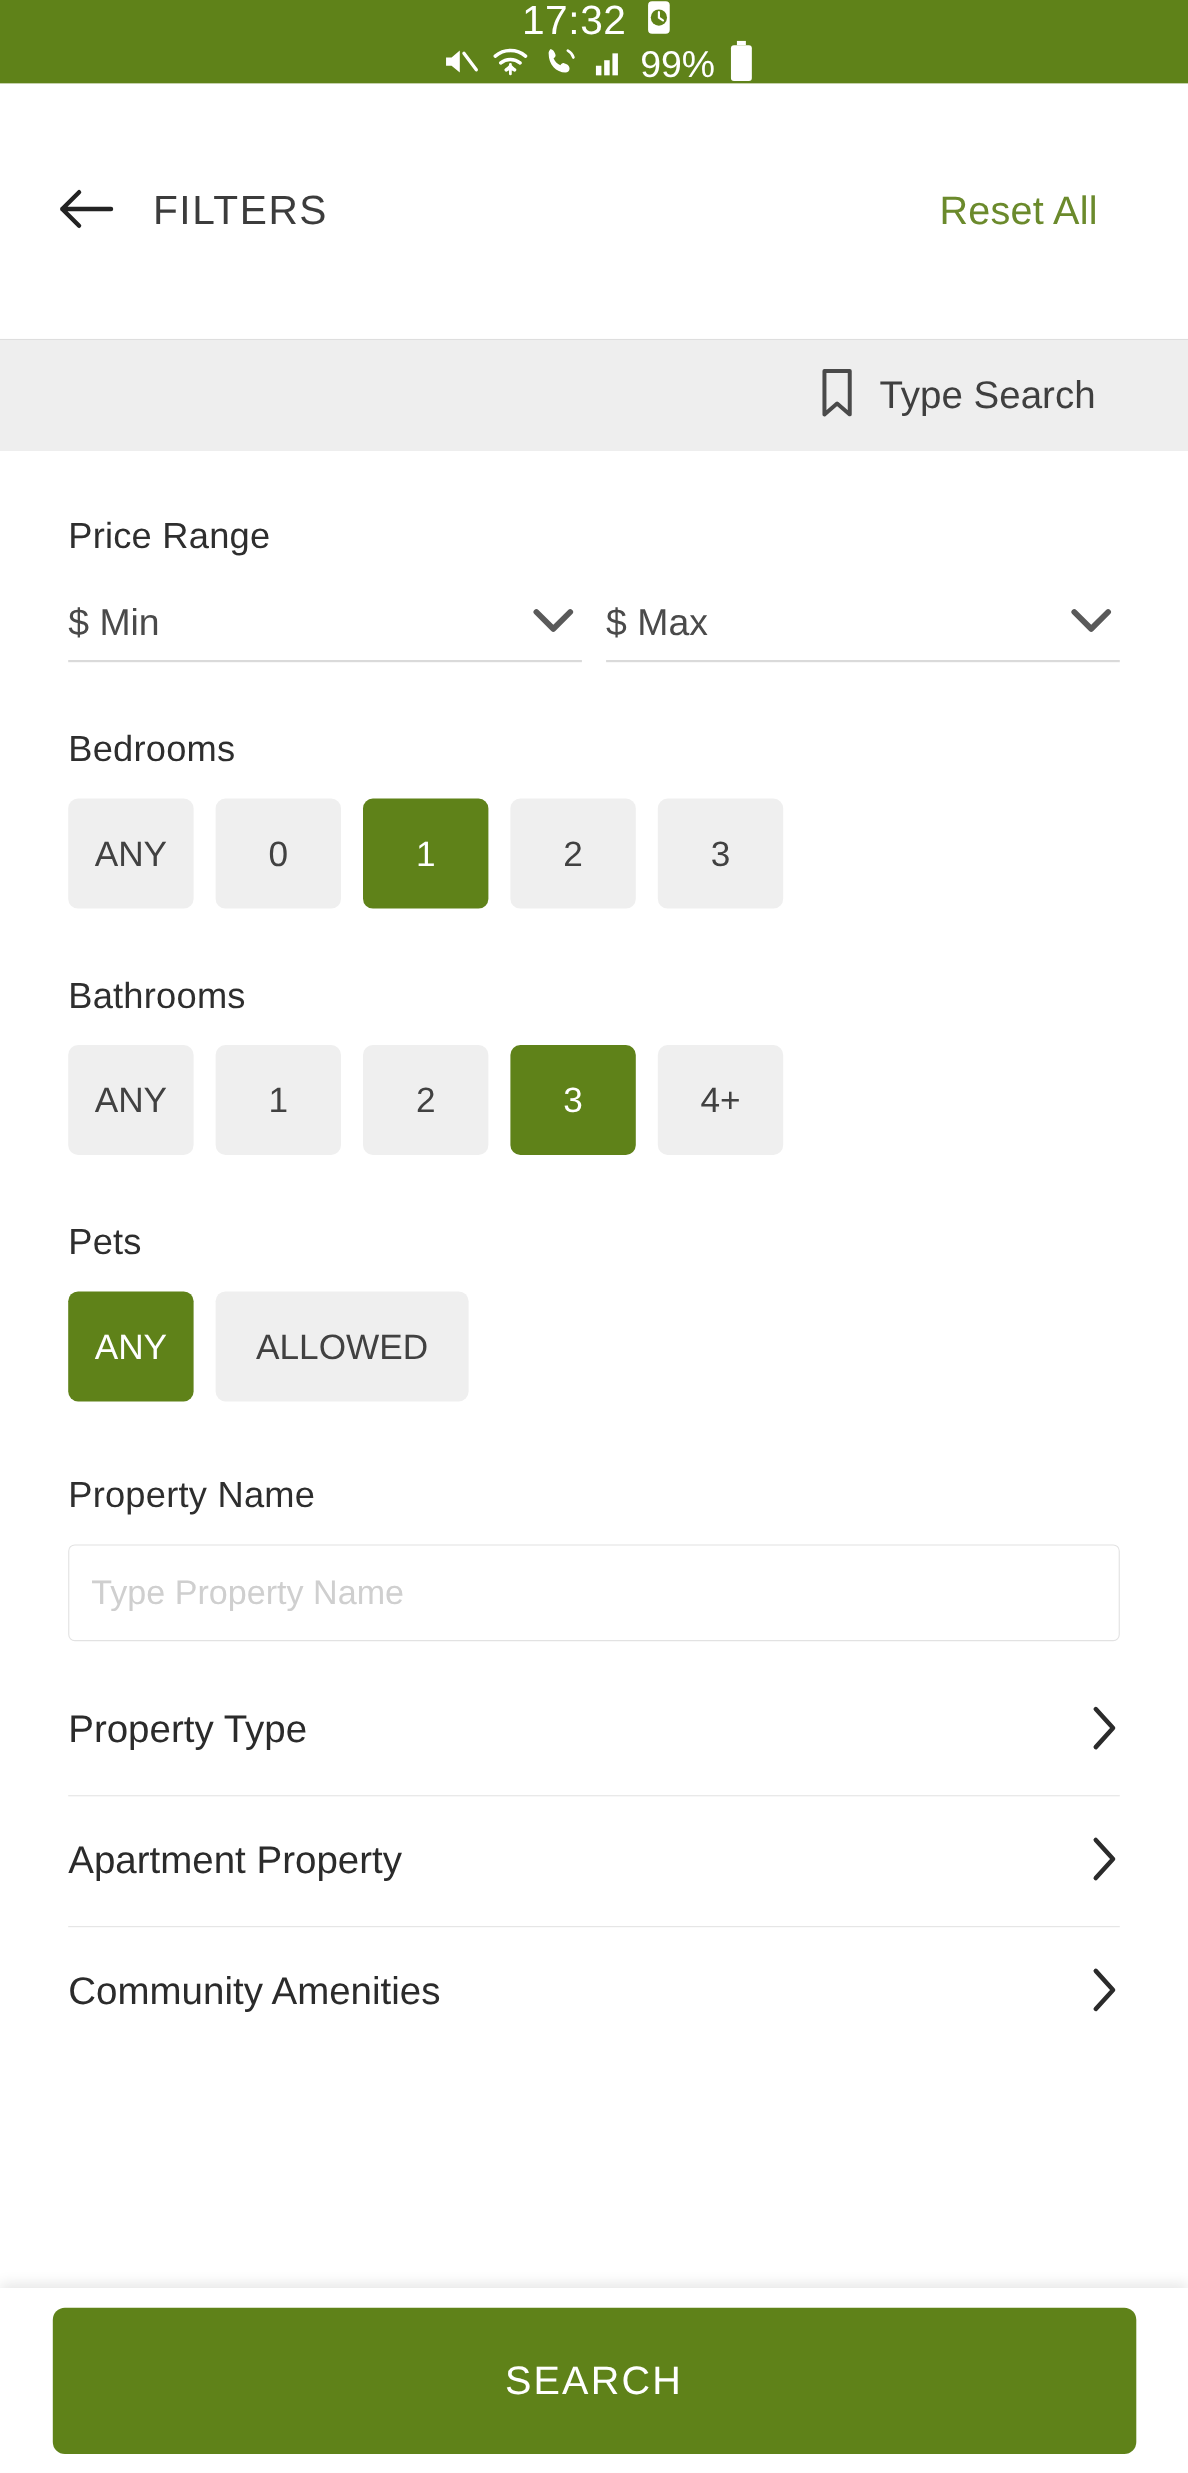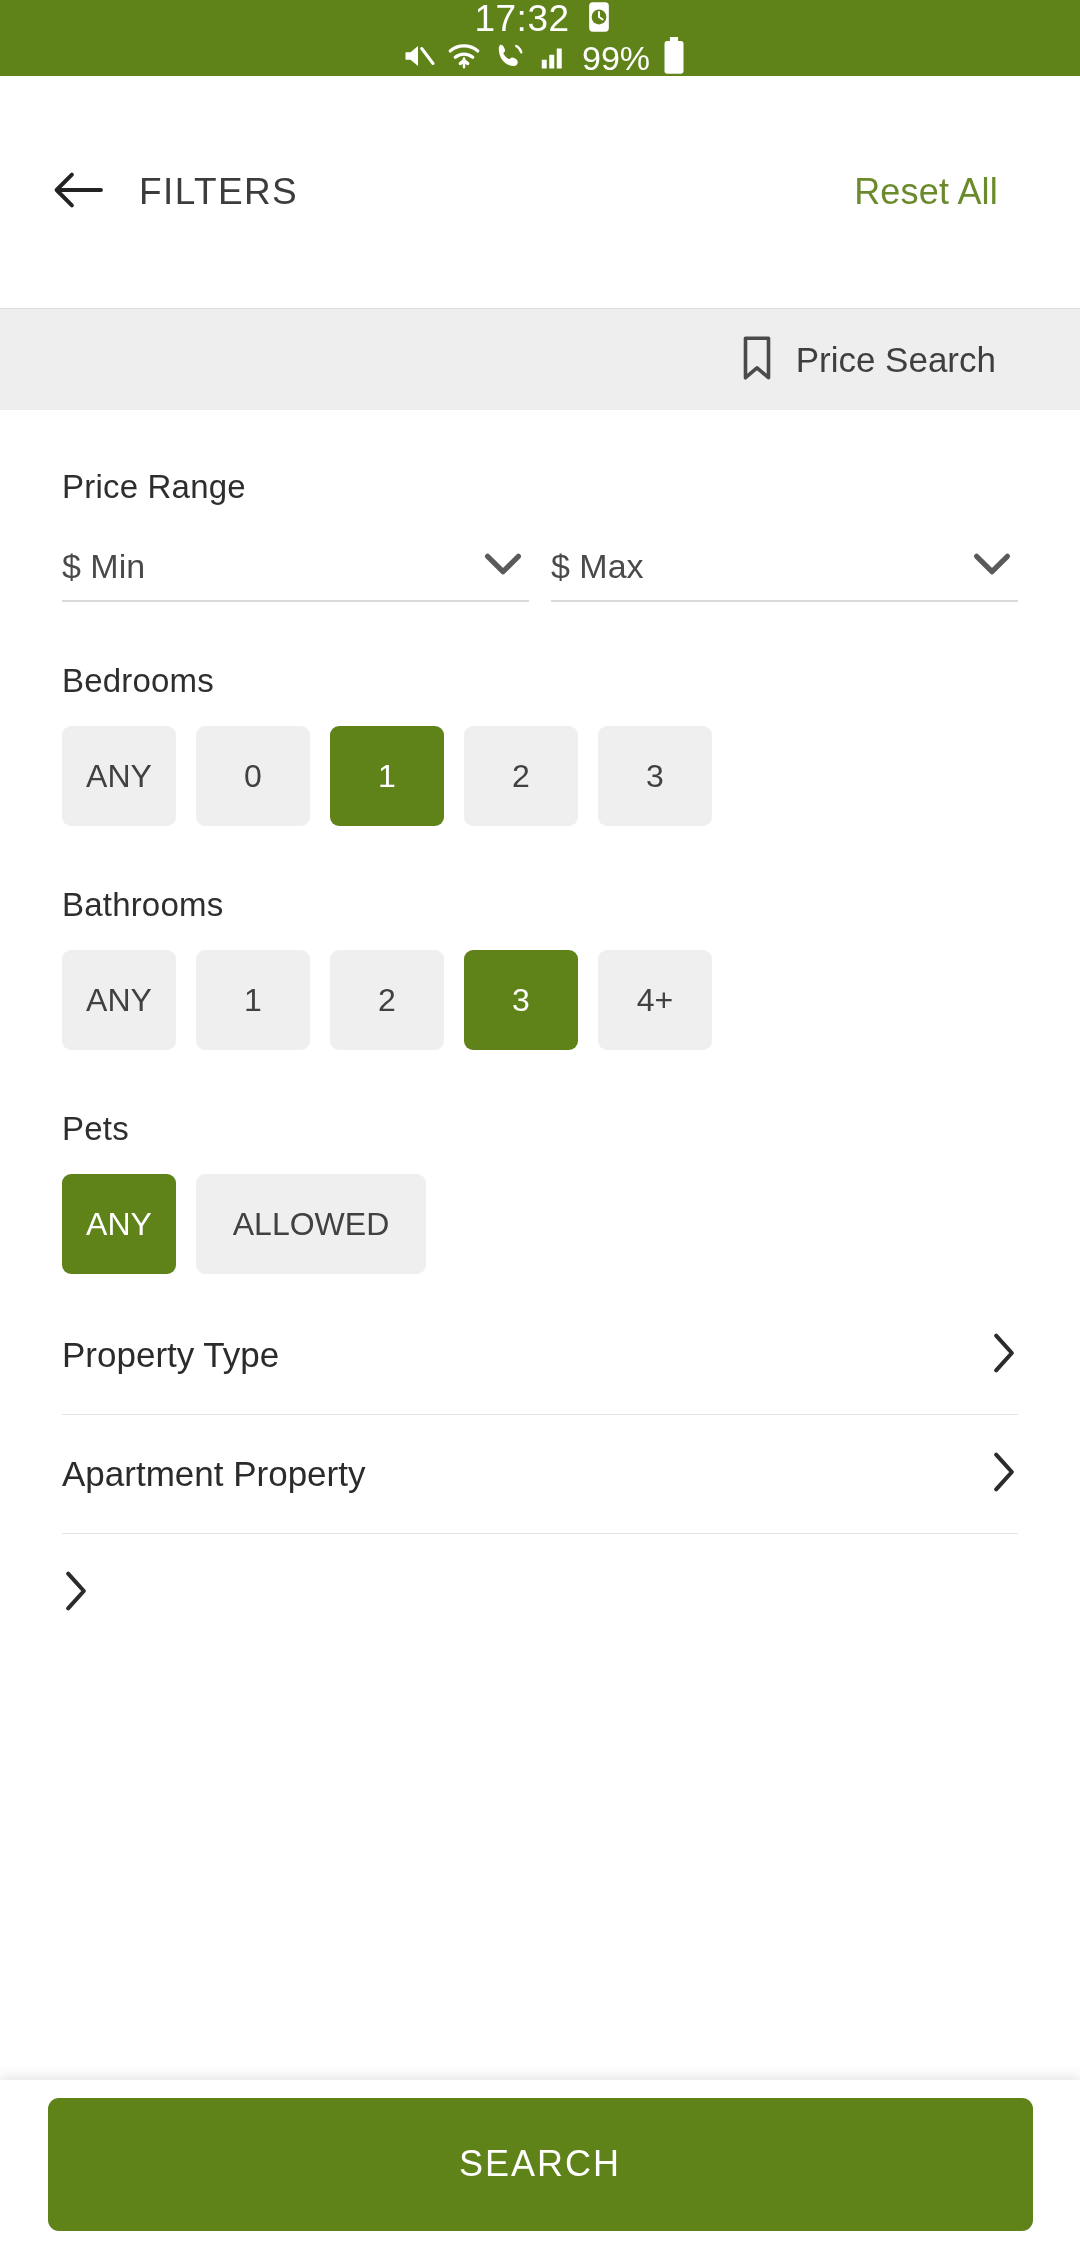--- a/index.html
+++ b/index.html
@@ -234,21 +234,21 @@
   <span class="reset-all">Reset All</span>
 </div>
 
 <div class="savebar">
   <div class="save-inner">
     <span>
       <svg width="38" height="46" viewBox="0 0 22 28">
           <path d="M4 2h14v24l-7-6-7 6z" stroke="#4a4a4a" stroke-width="2.2" fill="none" stroke-linejoin="round"></path>
         </svg>
     </span>
-    <span class="save-label">Price Search</span>
+    <span class="save-label">Type Search</span>
   </div>
 </div>
 
 <div class="content">
 
   <div class="section price-sec">
     <div class="sec-title">Price Range</div>
     <div class="price-row">
       <div class="price-field">
         <span class="val">$ Min</span>
@@ -292,20 +292,24 @@
   </div>
 
   <div class="section chip-sec">
     <div class="sec-title">Pets</div>
     <div class="chips">
       <div class="chip sel">ANY</div>
       <div class="chip wide">ALLOWED</div>
     </div>
   </div>
 
+  <div class="section pname-sec">
+    <div class="sec-title">Property Name</div>
+    <input class="pname-input" type="text" placeholder="Type Property Name" style="">
+  </div>
 
   <div class="navlist">
     <div class="navrow">
       <span class="lbl">Property Type</span>
       <span>
         <svg width="28" height="44" viewBox="0 0 16 28">
             <path d="M3 3l10 11L3 25" stroke="#2b2b2b" stroke-width="2.6" fill="none" stroke-linecap="round" stroke-linejoin="round"></path>
           </svg>
       </span>
     </div>
@@ -313,20 +317,21 @@
     <div class="navrow">
       <span class="lbl">Apartment Property</span>
       <span>
         <svg width="28" height="44" viewBox="0 0 16 28">
             <path d="M3 3l10 11L3 25" stroke="#2b2b2b" stroke-width="2.6" fill="none" stroke-linecap="round" stroke-linejoin="round"></path>
           </svg>
       </span>
     </div>
     <div class="divider"></div>
     <div class="navrow">
+      <span class="lbl">Community Amenities</span>
       <span>
         <svg width="28" height="44" viewBox="0 0 16 28">
             <path d="M3 3l10 11L3 25" stroke="#2b2b2b" stroke-width="2.6" fill="none" stroke-linecap="round" stroke-linejoin="round"></path>
           </svg>
       </span>
     </div>
   </div>
 
 </div>
 

